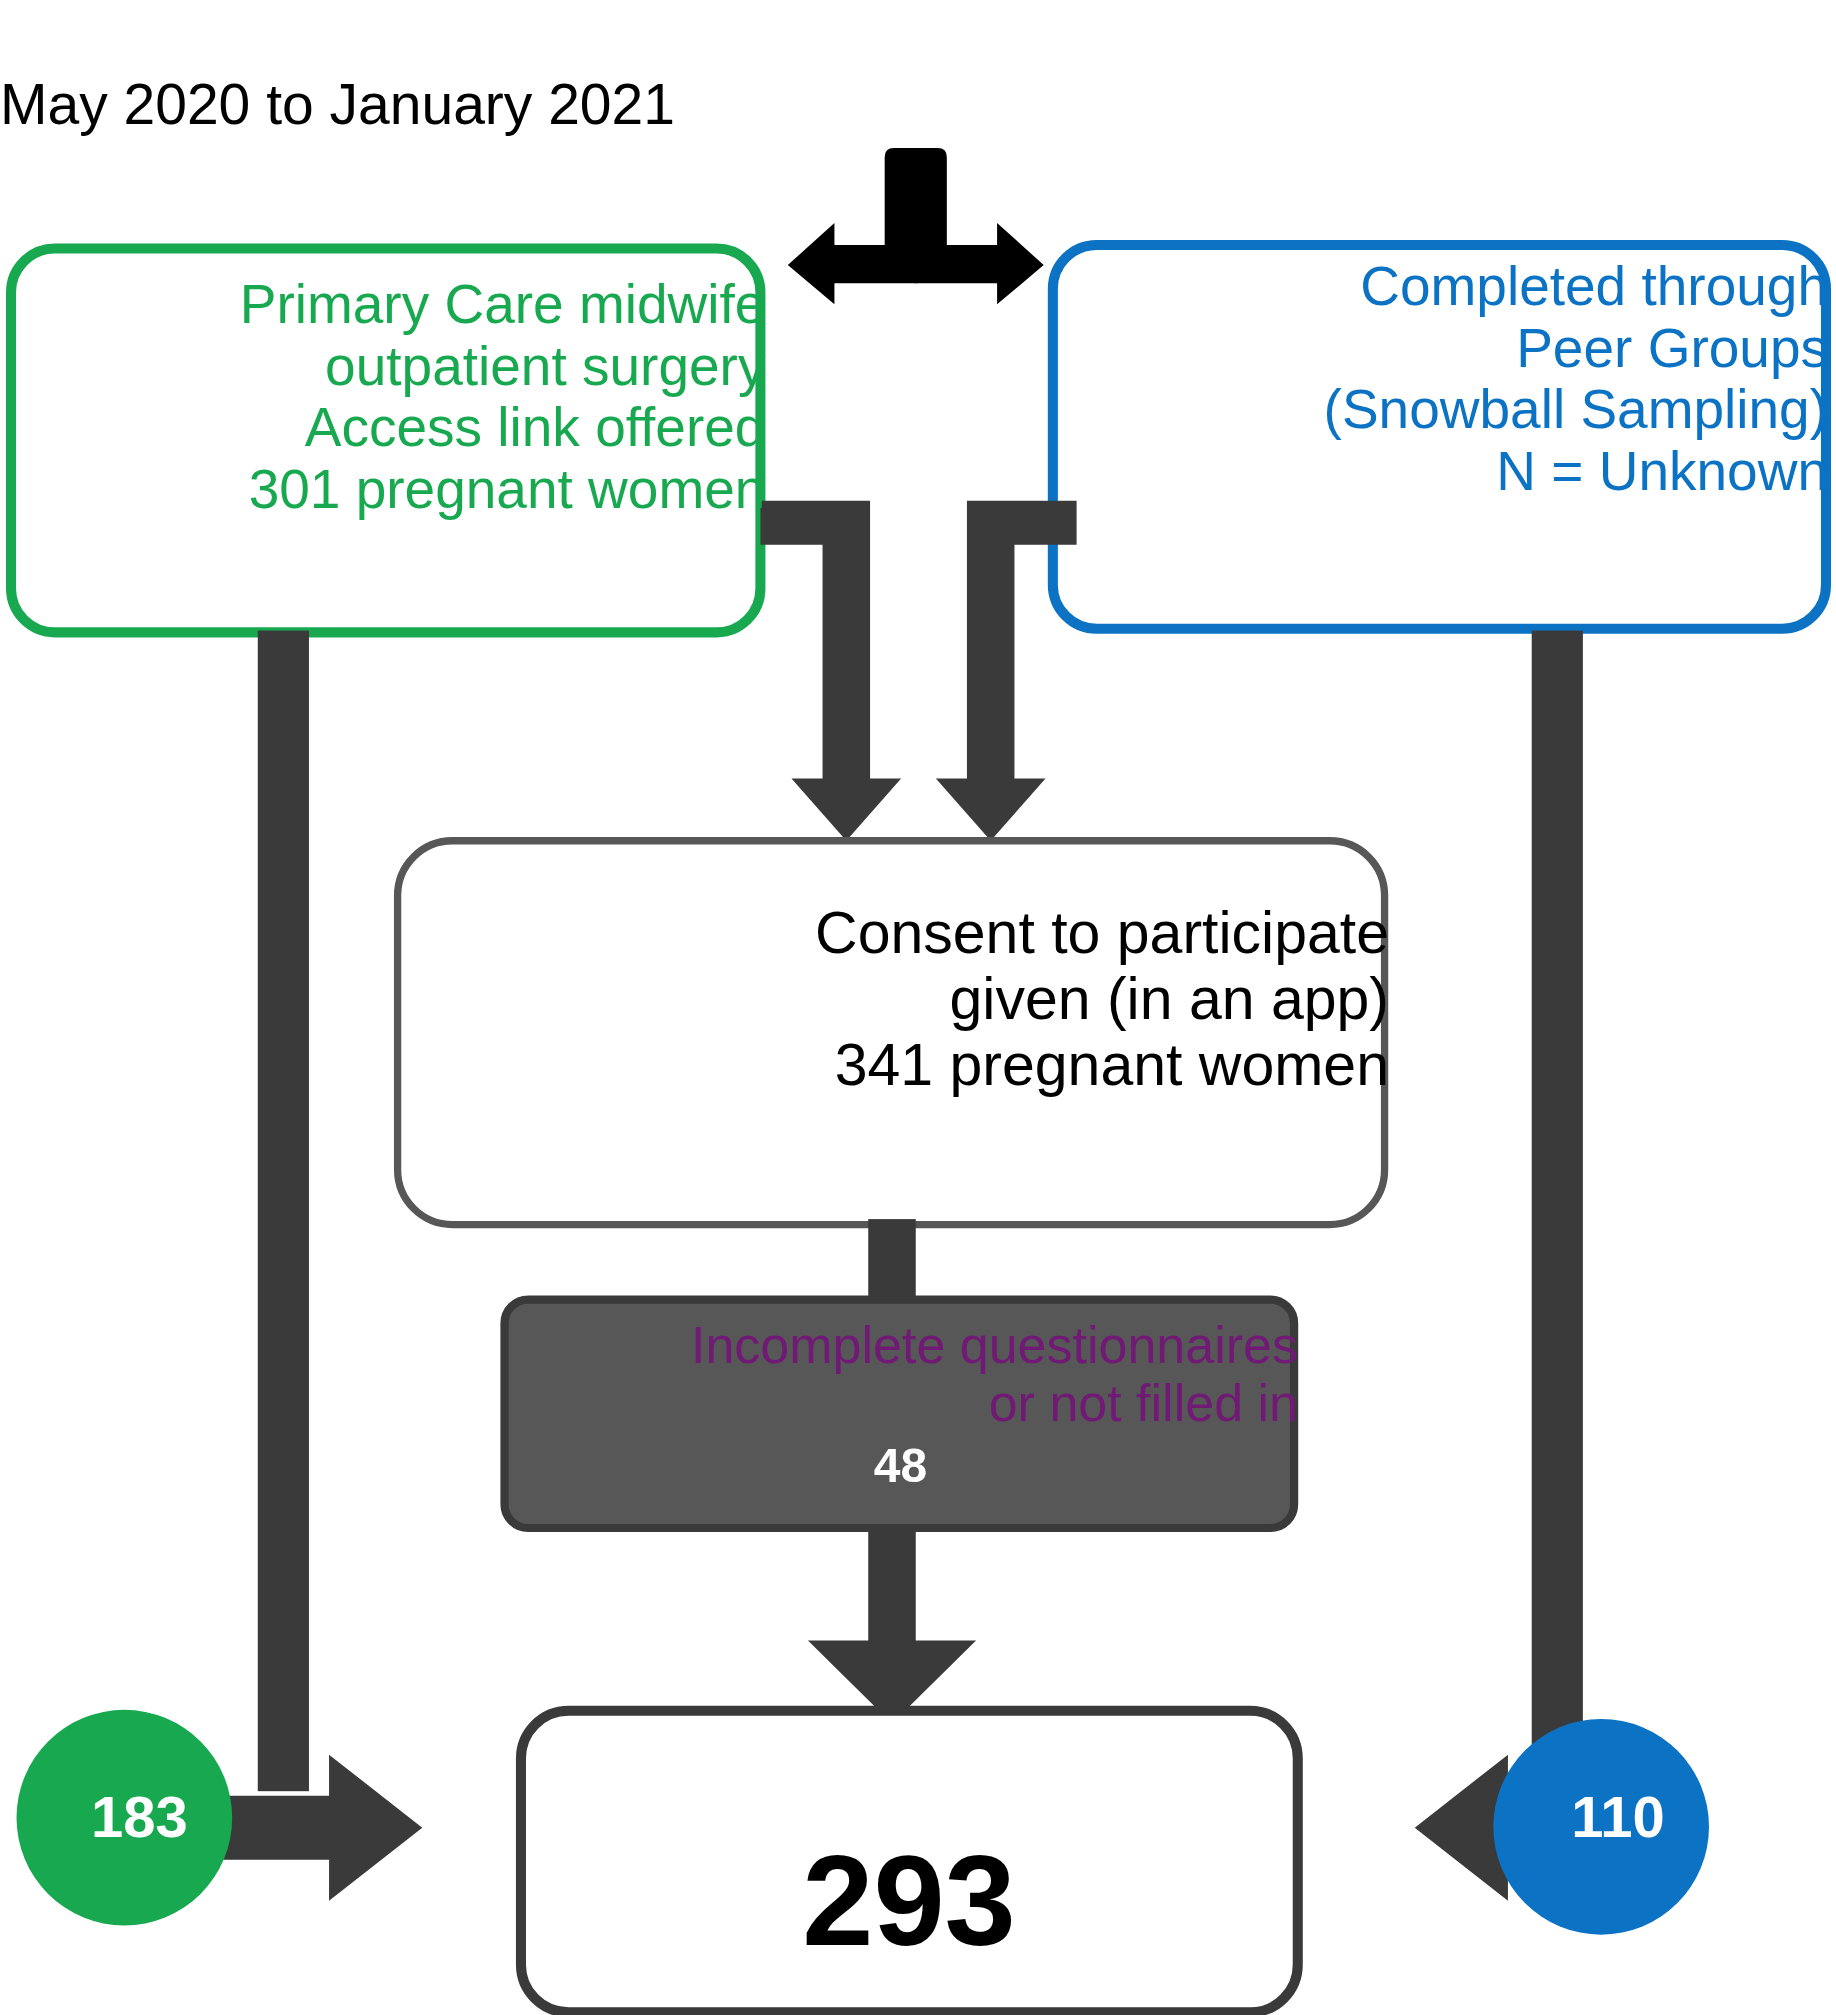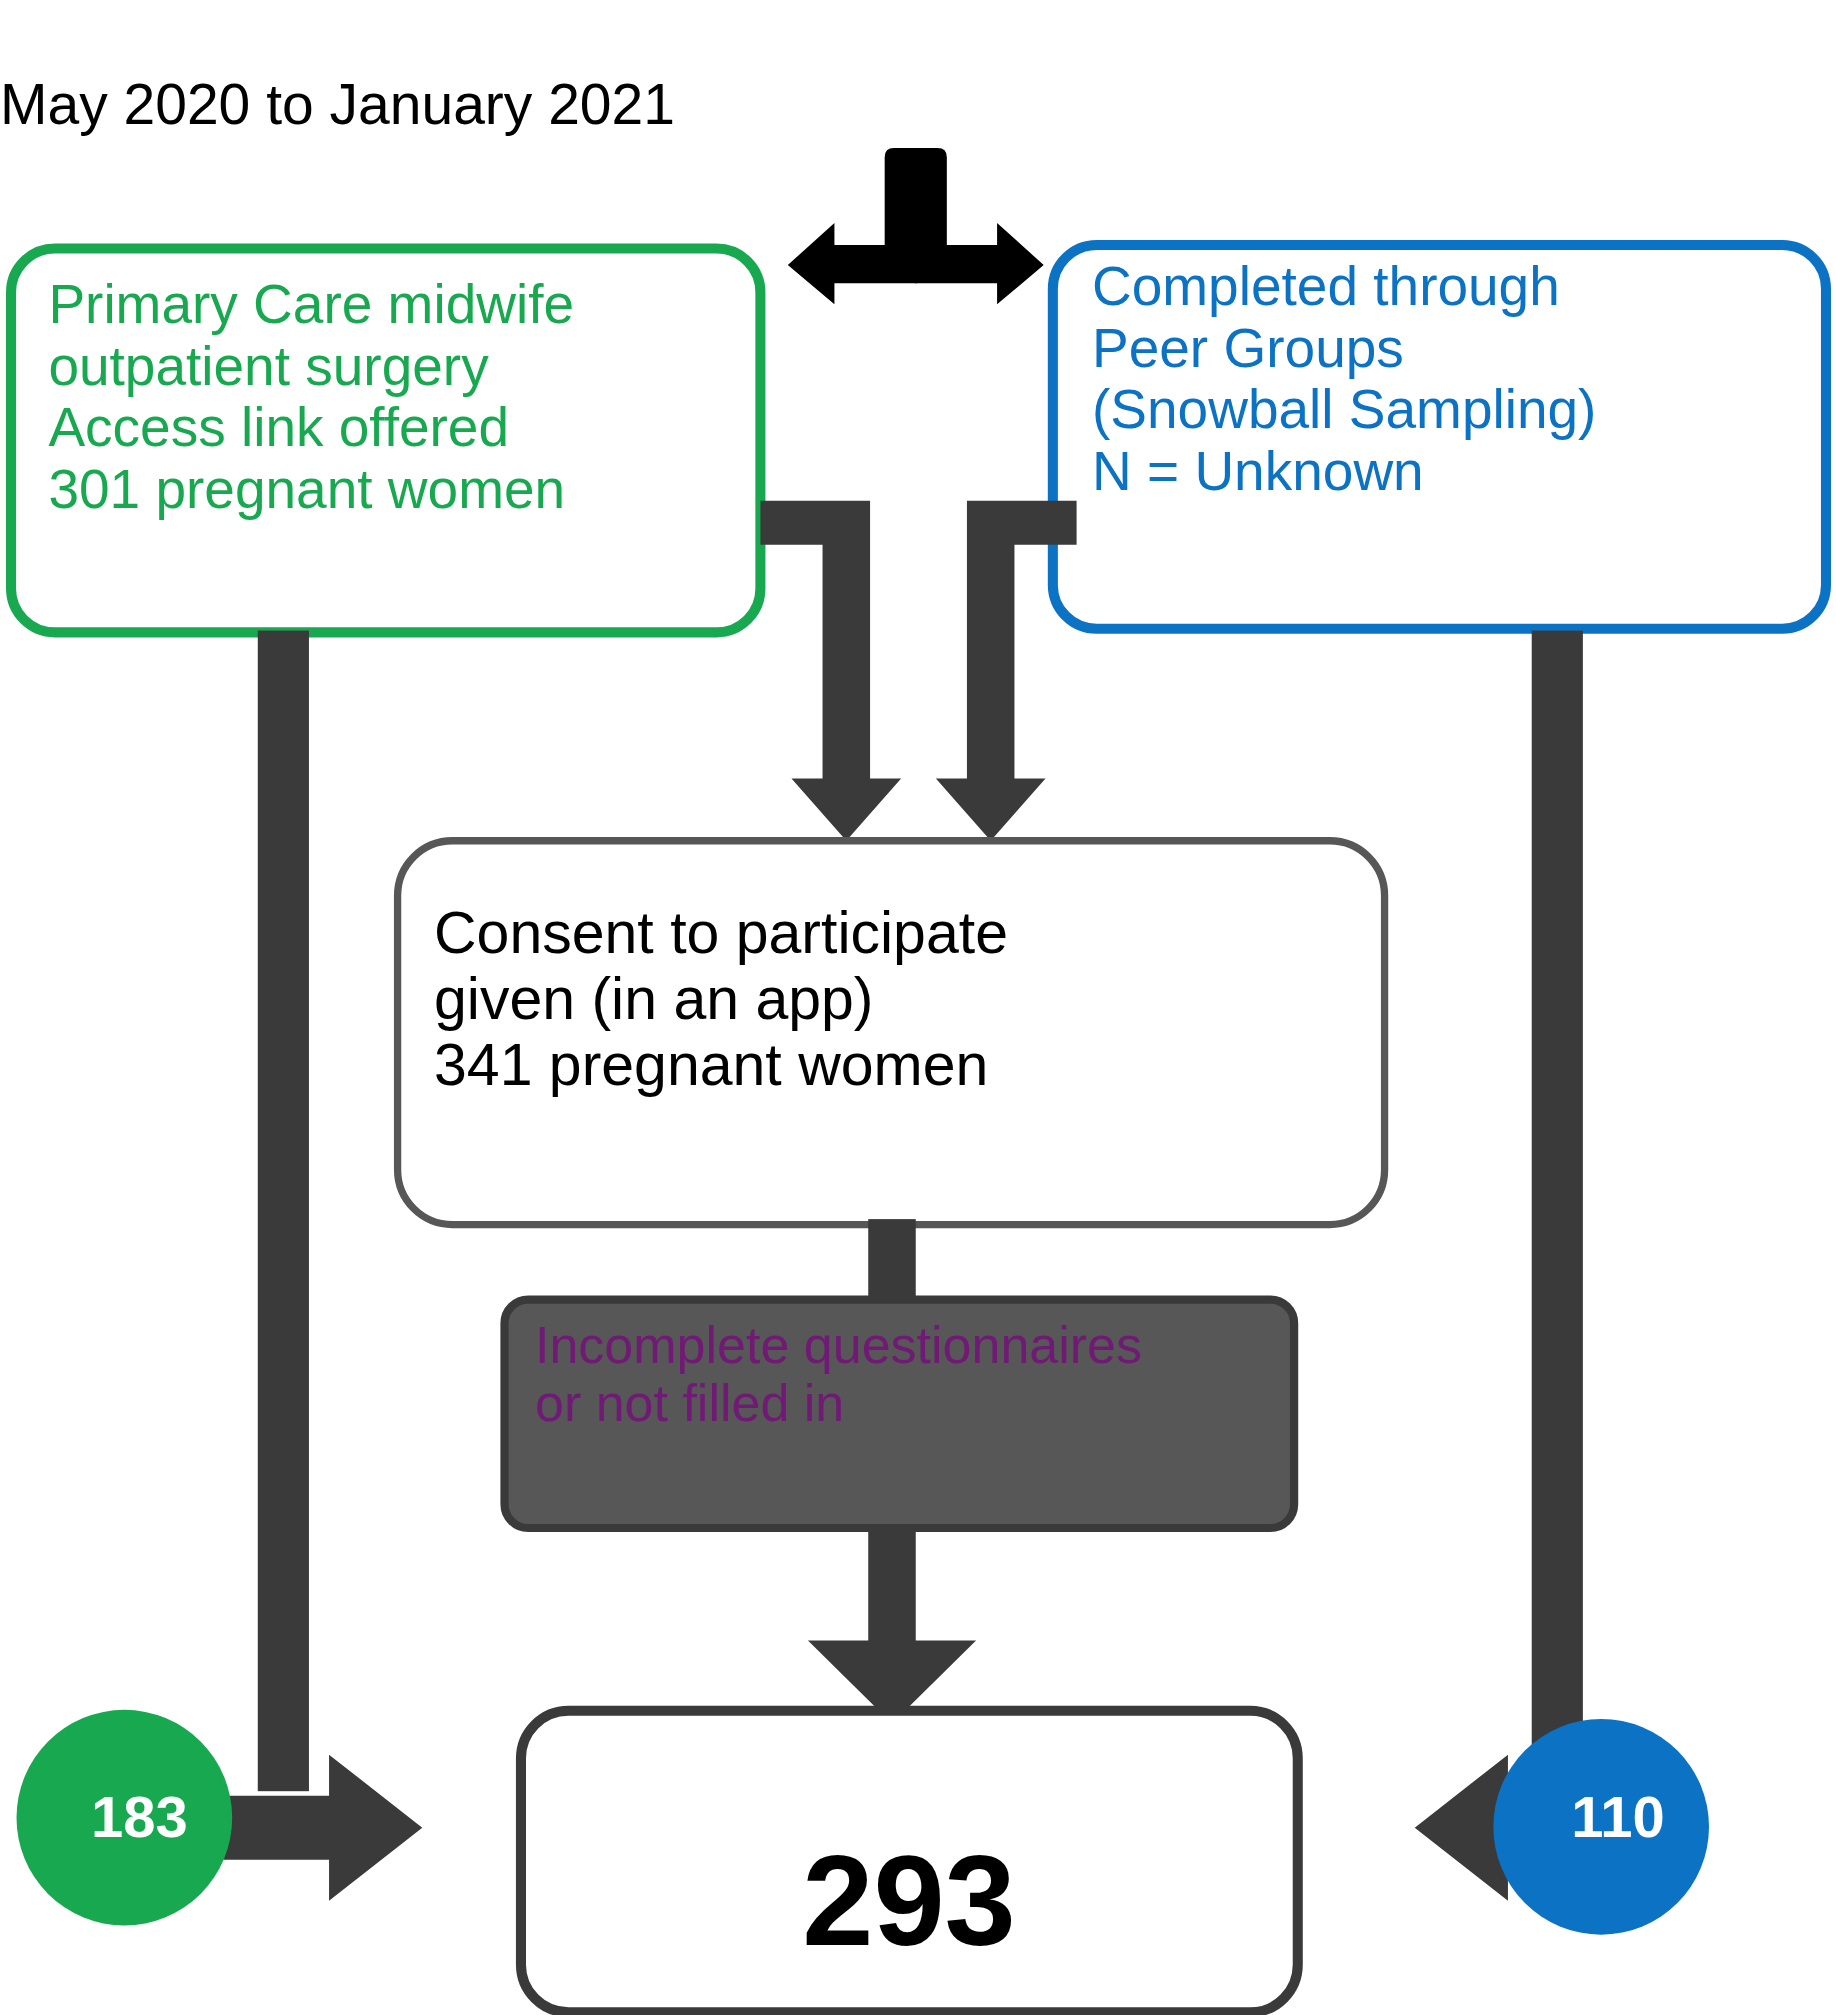--- a/index.html
+++ b/index.html
@@ -42,24 +42,23 @@
     left: 0; top: 71px;
     width: 1837px;
     text-align: left;
     font-size: 57px;
     line-height: 66px;
     color: #000000;
   }
 
   .boxtext {
     position: absolute;
-    text-align: left;
+    text-align: right;
     line-height: 1.12;
     white-space: pre-line;
-    padding-left: 32px;
   }
 
   .green-text {
     left: 16.4px; top: 274px; width: 749px;
     font-size: 55px;
     color: #18a950;
   }
   .blue-text {
     left: 1060px; top: 256px; width: 768px;
     font-size: 55px;
@@ -246,20 +245,21 @@
 Peer Groups
 (Snowball Sampling)
 N = Unknown</div>
 
   <div class="boxtext consent-text">Consent to participate
 given (in an app)
 341 pregnant women</div>
 
   <div class="boxtext excl-text">Incomplete questionnaires
 or not filled in</div>
+  <div class="excl-num">48</div>
 
   <div class="final-num">293</div>
 
   <div class="circle-label c-left">183</div>
   <div class="circle-label c-right">110</div>
 
 </div>
 
 
 </body></html>

